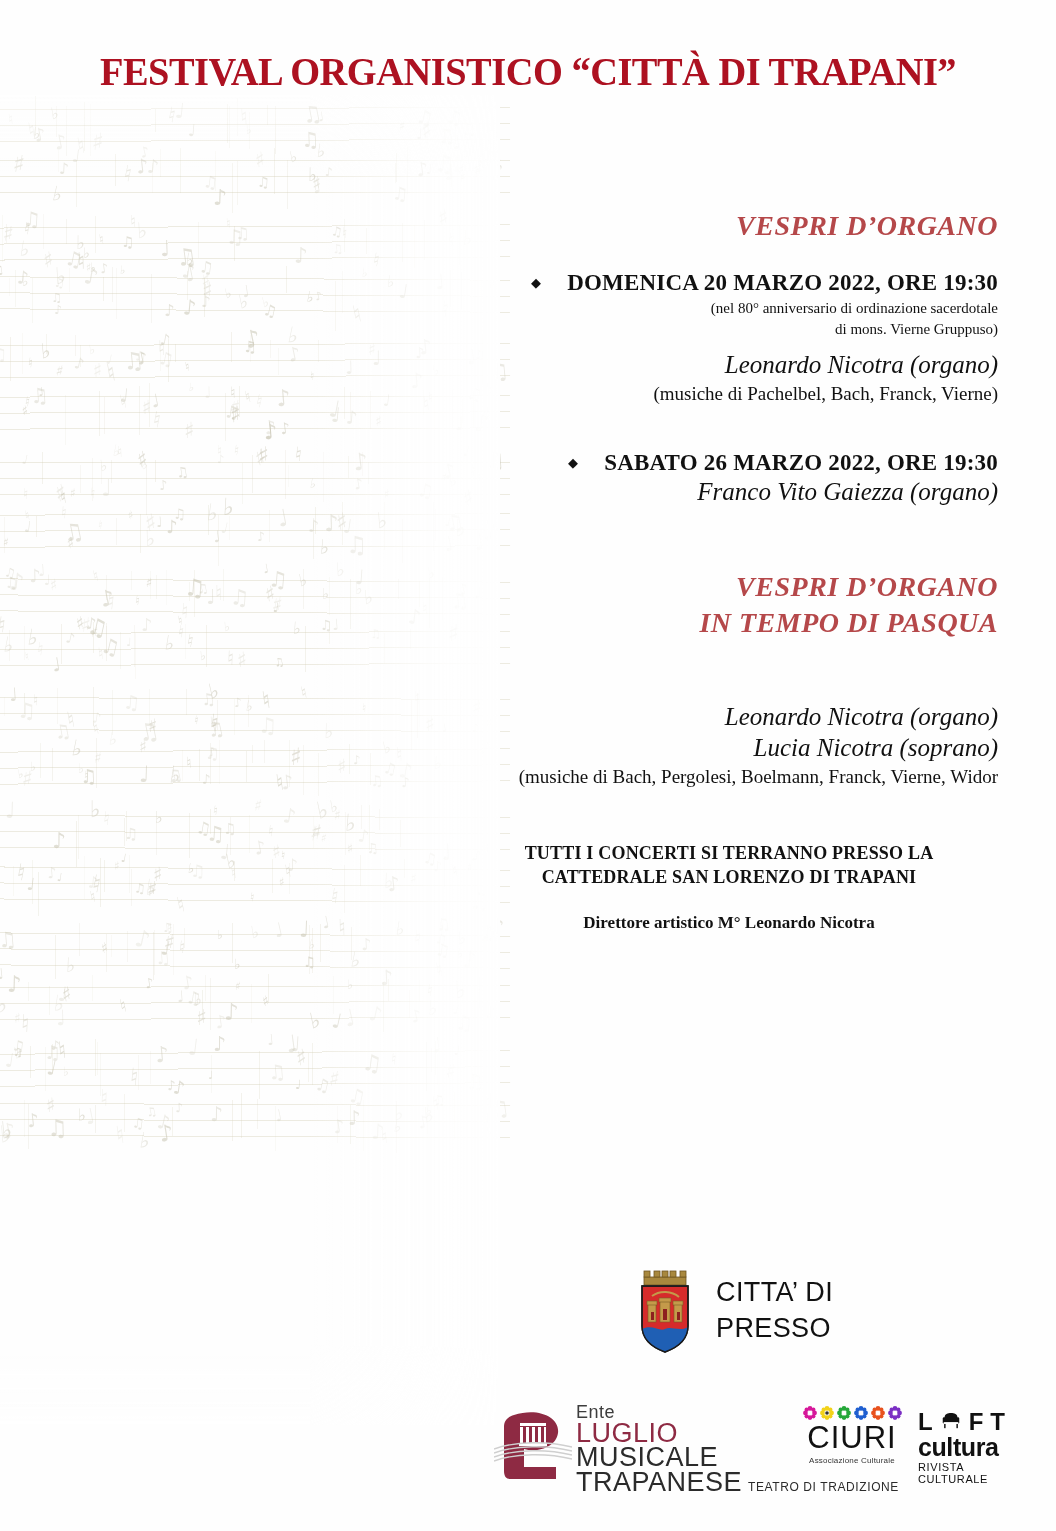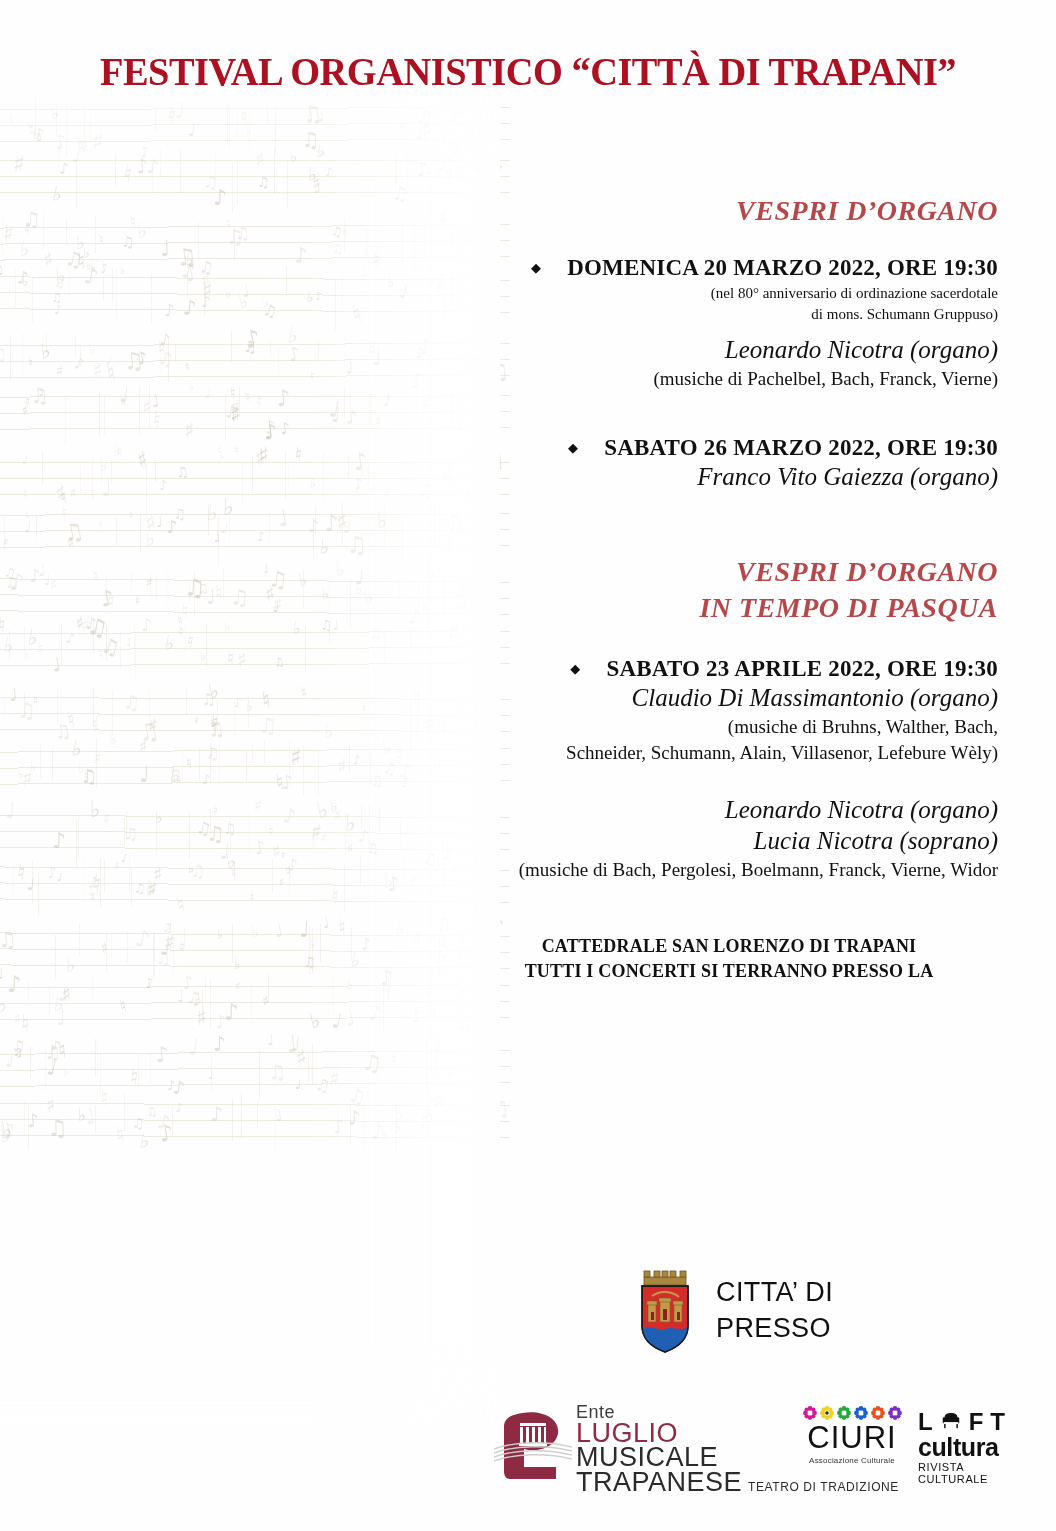--- a/index.html
+++ b/index.html
@@ -93,21 +93,21 @@
     color: #ad1121;
     transform: scaleX(0.96);
     font-family: "Liberation Serif", "DejaVu Serif", serif;
     white-space: nowrap;
   }
 
   
   .content {
     position: absolute;
     left: 470px;
-    top: 193px;
+    top: 208px;
     width: 528px;
     text-align: right;
     color: #111;
   }
 
   .section-head {
     color: #b5484a;
     font-style: italic;
     font-weight: bold;
     font-size: 28px;
@@ -1196,61 +1196,56 @@
   <div class="content">
 
     <div>
       <div class="section-head">VESPRI D’ORGANO</div>
 
       <div class="sec-gap-1"></div>
 
       <div class="event">
         <div class="event-date"><span class="bullet">◆</span><span class="bullet-sp"></span><span>DOMENICA 20 MARZO 2022, ORE 19:30</span></div>
         <div class="event-note">(nel 80° anniversario di ordinazione sacerdotale</div>
-        <div class="event-note">di mons. Schumann Gruppuso)</div>
+        <div class="event-note">di mons. Vierne Gruppuso)</div>
         <div class="performer">Leonardo Nicotra (organo)</div>
         <div class="works">(musiche di Pachelbel, Bach, Franck, Vierne)</div>
       </div>
 
       <div class="ev-gap"></div>
 
       <div class="event">
         <div class="event-date"><span class="bullet">◆</span><span class="bullet-sp"></span><span>SABATO 26 MARZO 2022, ORE 19:30</span></div>
         <div class="performer tight">Franco Vito Gaiezza (organo)</div>
       </div>
     </div>
 
     <div style="height:62px"></div>
 
     <div>
       <div class="section-head">VESPRI D’ORGANO</div>
       <div class="section-head">IN TEMPO DI PASQUA</div>
 
       <div class="sec-gap-2"></div>
 
-      <div class="event">
-        <div class="event-date"><span class="bullet">◆</span><span class="bullet-sp"></span><span>SABATO 23 APRILE 2022, ORE 19:30</span></div>
-        <div class="performer tight">Claudio Di Massimantonio (organo)</div>
-        <div class="works">(musiche di Bruhns, Walther,  Bach,</div>
-        <div class="works">Schneider,  Schumann, Alain,  Villasenor,  Lefebure Wèly)</div>
-      </div>
 
       <div class="ev-gap-sm"></div>
 
       <div class="event">
         <div class="performer tight">Leonardo Nicotra (organo)</div>
         <div class="performer tight">Lucia Nicotra (soprano)</div>
         <div class="works">(musiche di Bach, Pergolesi, Boelmann, Franck, Vierne, Widor</div>
       </div>
     </div>
 
     <div class="venue">
+      <div>TUTTI  I CONCERTI SI TERRANNO PRESSO LA</div>
       <div>CATTEDRALE SAN LORENZO DI TRAPANI</div>
-      <div>TUTTI  I CONCERTI SI TERRANNO PRESSO LA</div>
     </div>
+    <div class="director">Direttore artistico M° Leonardo Nicotra</div>
   </div>
 
   <div class="city-row">
     <div class="crest">
       <svg viewBox="0 0 58 86" width="58" height="86" aria-hidden="true">
 
         <g fill="#a8883e" stroke="#6f5520" stroke-width="0.8">
           <rect x="8" y="9" width="42" height="8"></rect>
           <rect x="8" y="3" width="6" height="6"></rect>
           <rect x="18" y="3" width="6" height="6"></rect>

